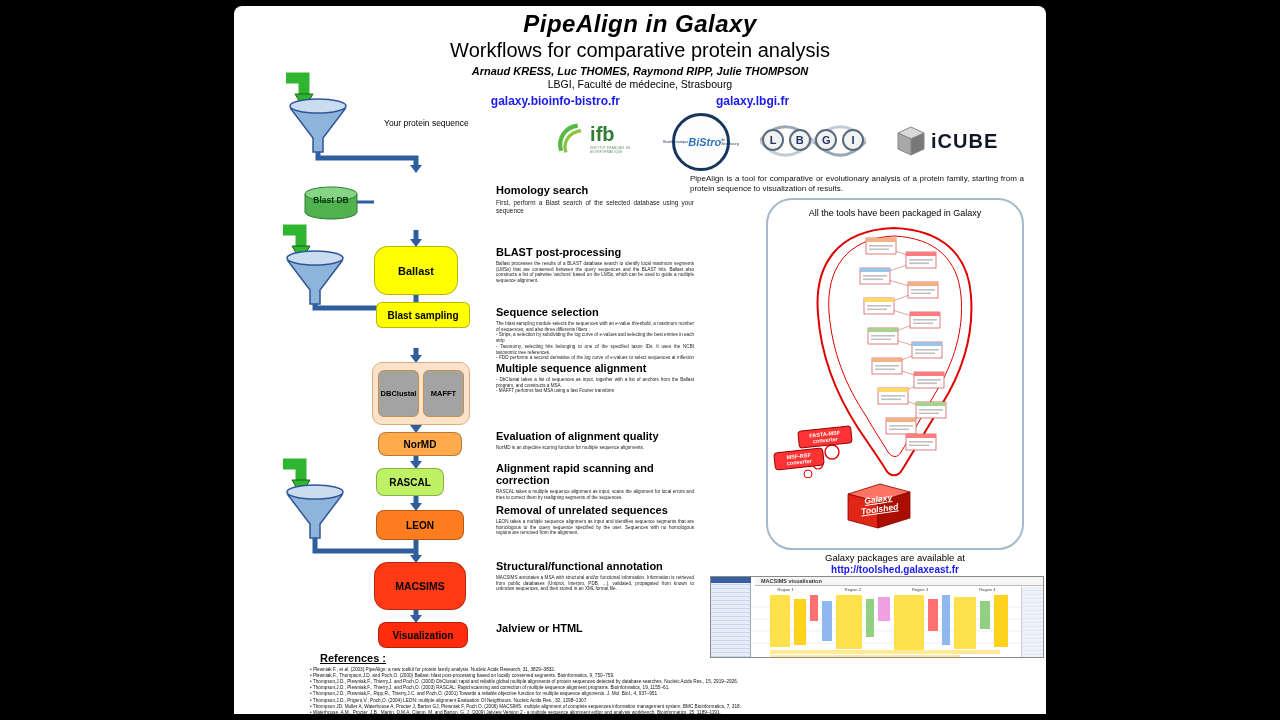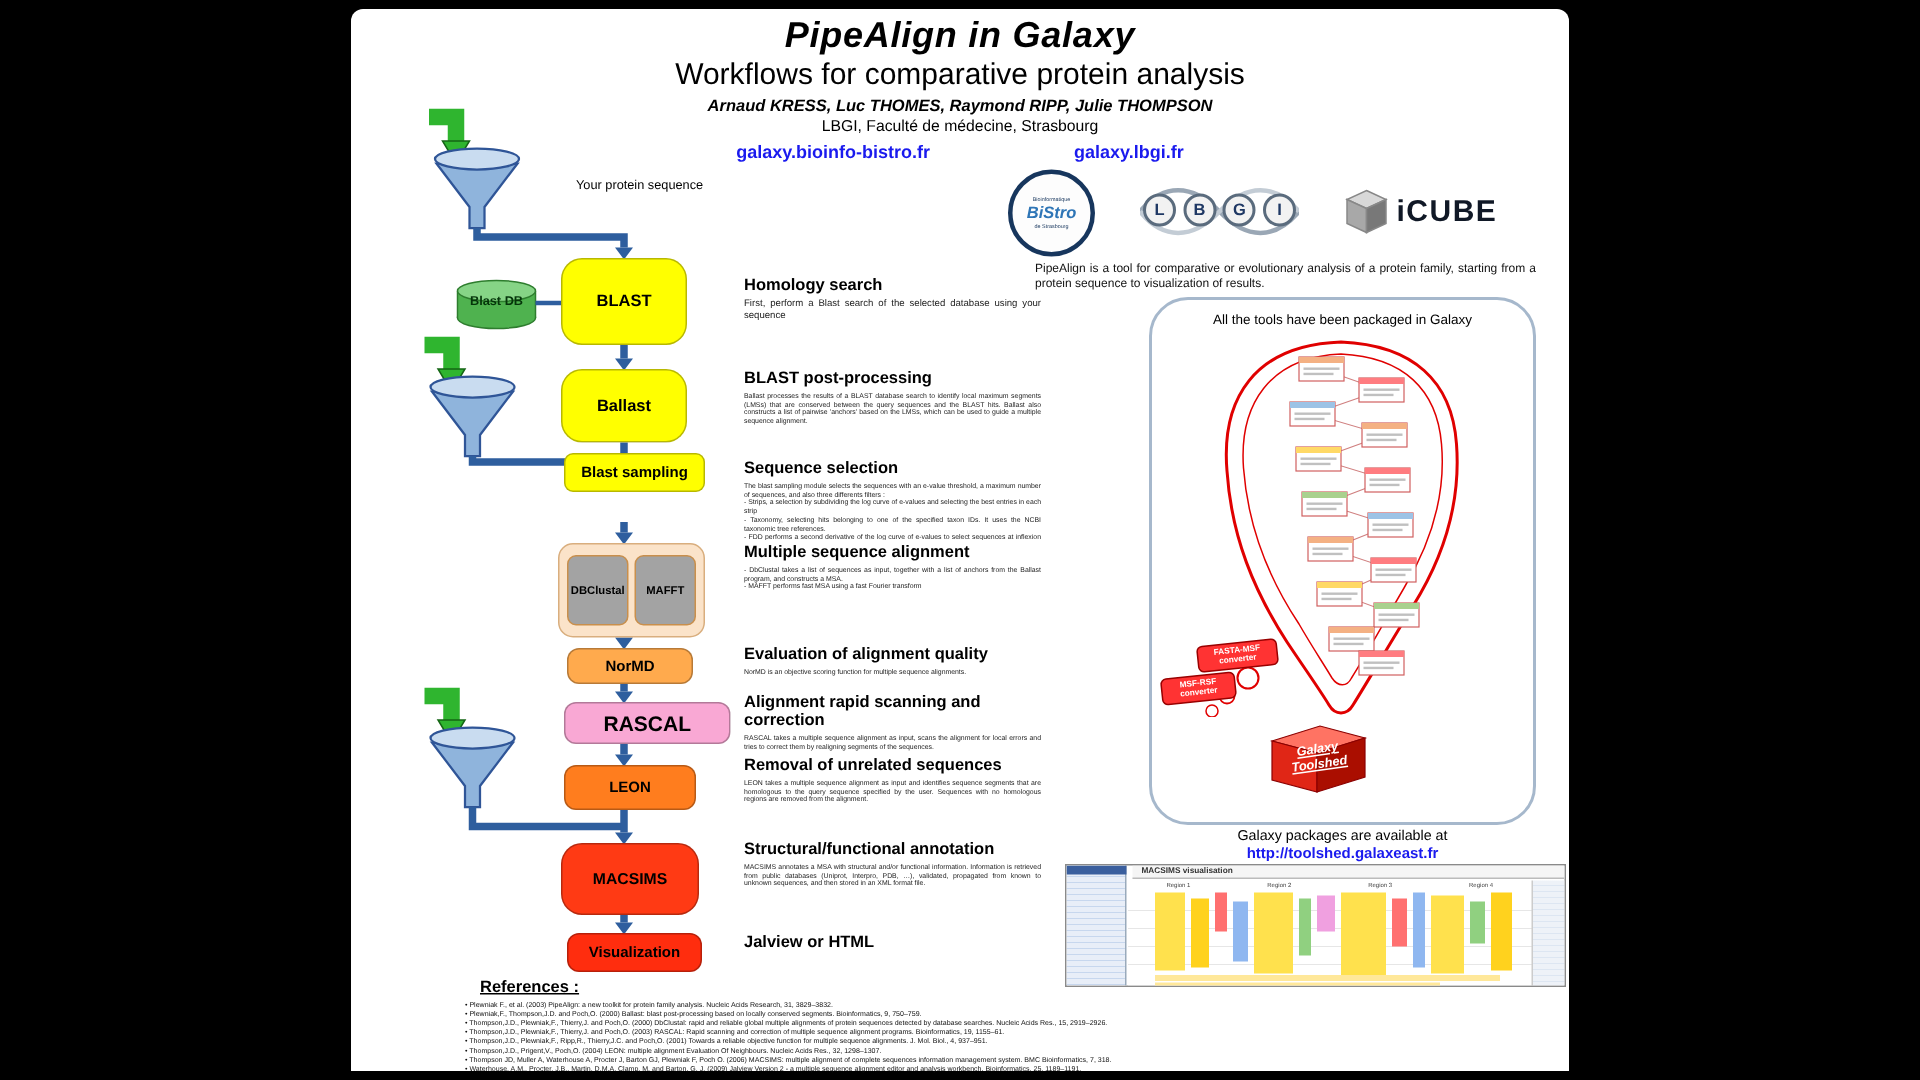--- a/index.html
+++ b/index.html
@@ -33,21 +33,21 @@
   
   .desc{position:absolute;left:262px;width:198px;overflow:hidden}
   .desc-h{font-size:11px;font-weight:bold;color:#000;margin-bottom:3px}
   .desc-body{font-size:4.6px;line-height:1.25;color:#222;text-align:justify;white-space:pre-line}
 
   
   .logo-ifb{position:absolute;left:322px;top:110px;width:96px;height:46px;display:flex;align-items:center;gap:4px}
   .ifb-text{font-size:20px;font-weight:bold;color:#2e7d32;line-height:1}
   .ifb-cap{display:block;font-size:3px;color:#5b8a5e;letter-spacing:.3px;margin-top:1px}
   .logo-bistro{position:absolute;left:438px;top:107px;width:58px;height:58px;border:3px solid #17365d;
-    border-radius:50%;background:#fdfdfd;display:flex;flex-direction:column;align-items:center;justify-content:center}
+    border-radius:50%;background:#fdfdfd;display:flex;flex-direction:row;align-items:center;justify-content:center}
   .bistro-top,.bistro-bottom{font-size:3.6px;color:#17365d}
   .bistro-name{font-size:11px;font-weight:bold;font-style:italic;color:#2E75B6;margin:1px 0}
   .logo-lbgi{position:absolute;left:526px;top:114px;width:106px;height:42px}
   .lbgi-row{position:absolute;left:0;top:9px;width:106px;display:flex;justify-content:space-between;padding:0 2px}
   .lbgi-c{width:22px;height:22px;border:2px solid #5a6b7d;border-radius:50%;background:#f2f2f2;
     display:flex;align-items:center;justify-content:center;font-size:11px;font-weight:bold;color:#1F3864}
   .logo-icube{position:absolute;left:662px;top:114px;width:124px;height:42px;display:flex;align-items:center;gap:5px}
   .icube-text{font-size:20px;font-weight:bold;color:#101826;letter-spacing:1px}
 
   
@@ -148,31 +148,30 @@
       <polygon points="136,395 148,395 142,403"></polygon>
       <polygon points="136,437 148,437 142,445"></polygon>
       <polygon points="136,489 148,489 142,497"></polygon>
       <polygon points="136,549 148,549 142,557"></polygon>
     </g>
   </svg>
 
   <div class="lbl-protein">Your protein sequence</div>
   <div class="cyl-label">Blast DB</div>
 
-  <div class="wf-box yellow" style="left:140px;top:166px;width:84px;height:58px;border-radius:14px;font-size:11px">BLAST</div>
   <div class="wf-box yellow" style="left:140px;top:240px;width:84px;height:49px;border-radius:14px;font-size:11px">Ballast</div>
   <div class="wf-box yellow" style="left:142px;top:296px;width:94px;height:26px;border-radius:6px;font-size:10px">Blast sampling</div>
 
   <div class="msa-wrap">
     <div class="msa-box">DBClustal</div>
     <div class="msa-box">MAFFT</div>
   </div>
 
   <div class="wf-box" style="left:144px;top:426px;width:84px;height:24px;background:#FFAA4D;border-radius:8px;font-size:10px">NorMD</div>
-  <div class="wf-box" style="left:142px;top:462px;width:111px;height:28px;background:#f9a8d4;border-radius:8px;font-size:14px">RASCAL</div>
+  <div class="wf-box" style="left:142px;top:462px;width:68px;height:28px;background:#bef264;border-radius:8px;font-size:10px">RASCAL</div>
   <div class="wf-box" style="left:142px;top:504px;width:88px;height:30px;background:#FF7D1E;border-radius:8px;font-size:10px">LEON</div>
   <div class="wf-box" style="left:140px;top:556px;width:92px;height:48px;background:#FF3A14;border-radius:14px;font-size:10.5px">MACSIMS</div>
   <div class="wf-box" style="left:144px;top:616px;width:90px;height:26px;background:#FF2D0E;border-radius:8px;font-size:10px">Visualization</div>
 
   <div class="desc" style="top:178px;height:60px">
     <div class="desc-h">Homology search</div>
     <div class="desc-body" style="font-size:6.4px">First, perform a Blast search of the selected database using your sequence</div>
   </div>
   <div class="desc" style="top:240px;height:58px">
     <div class="desc-h">BLAST post-processing</div>
@@ -203,20 +202,30 @@
     <div class="desc-body">RASCAL takes a multiple sequence alignment as input, scans the alignment for local errors and tries to correct them by realigning segments of the sequences.</div>
   </div>
   <div class="desc" style="top:554px;height:60px">
     <div class="desc-h">Structural/functional annotation</div>
     <div class="desc-body">MACSIMS annotates a MSA with structural and/or functional information. Information is retrieved from public databases (Uniprot, Interpro, PDB, …), validated, propagated from known to unknown sequences, and then stored in an XML format file.</div>
   </div>
   <div class="desc" style="top:616px;height:20px">
     <div class="desc-h">Jalview or HTML</div>
   </div>
 
+  <div class="logo-ifb">
+    <svg width="36" height="40" viewBox="0 0 36 40">
+      <path d="M 6 34 C 2 20 10 6 26 4" fill="none" stroke="#58b947" stroke-width="5"></path>
+      <path d="M 12 36 C 8 26 14 12 30 10" fill="none" stroke="#8cc63f" stroke-width="4"></path>
+    </svg>
+    <div>
+      <span class="ifb-text">ifb</span>
+      <span class="ifb-cap">INSTITUT FRANÇAIS DE BIOINFORMATIQUE</span>
+    </div>
+  </div>
 
   <div class="logo-bistro">
     <div class="bistro-top">Bioinformatique</div>
     <div class="bistro-name">BiStro</div>
     <div class="bistro-bottom">de Strasbourg</div>
   </div>
 
   <div class="logo-lbgi">
     <svg width="106" height="42" viewBox="0 0 106 42" style="position:absolute;left:0;top:0">
       <path d="M 0 21 C 15 2 35 2 53 21 S 90 40 106 21" fill="none" stroke="#9aa7b5" stroke-width="3"></path>

